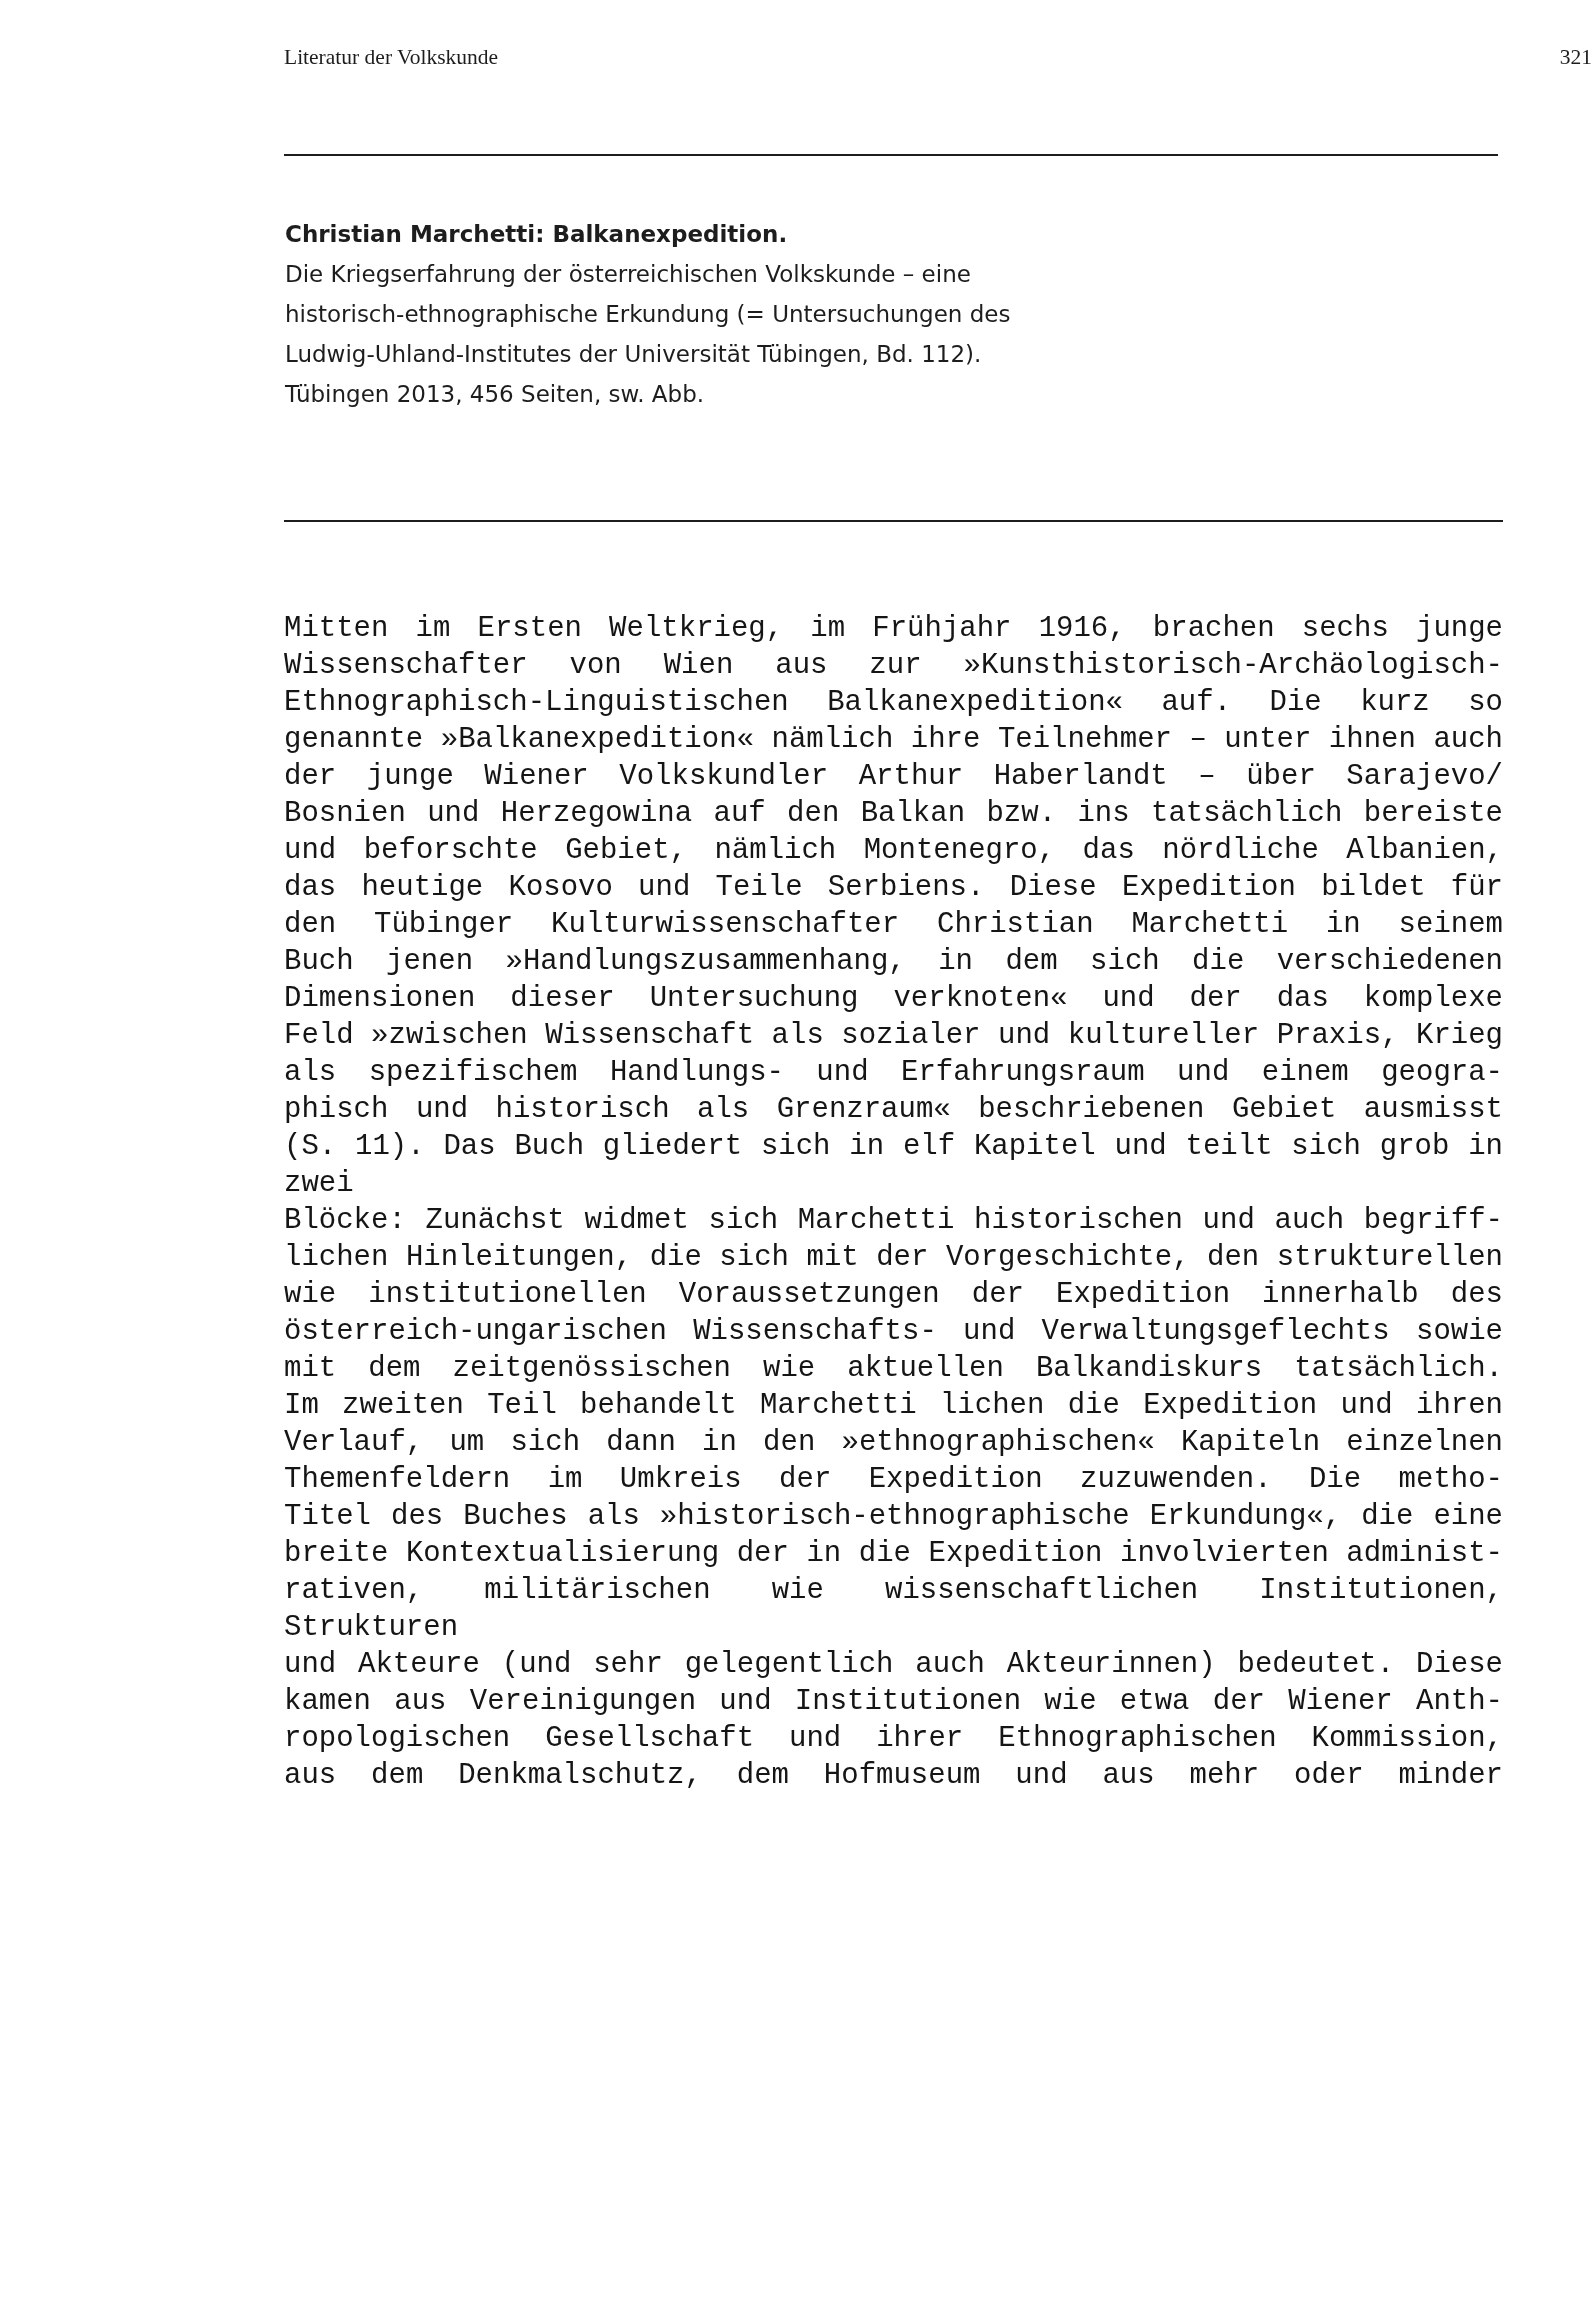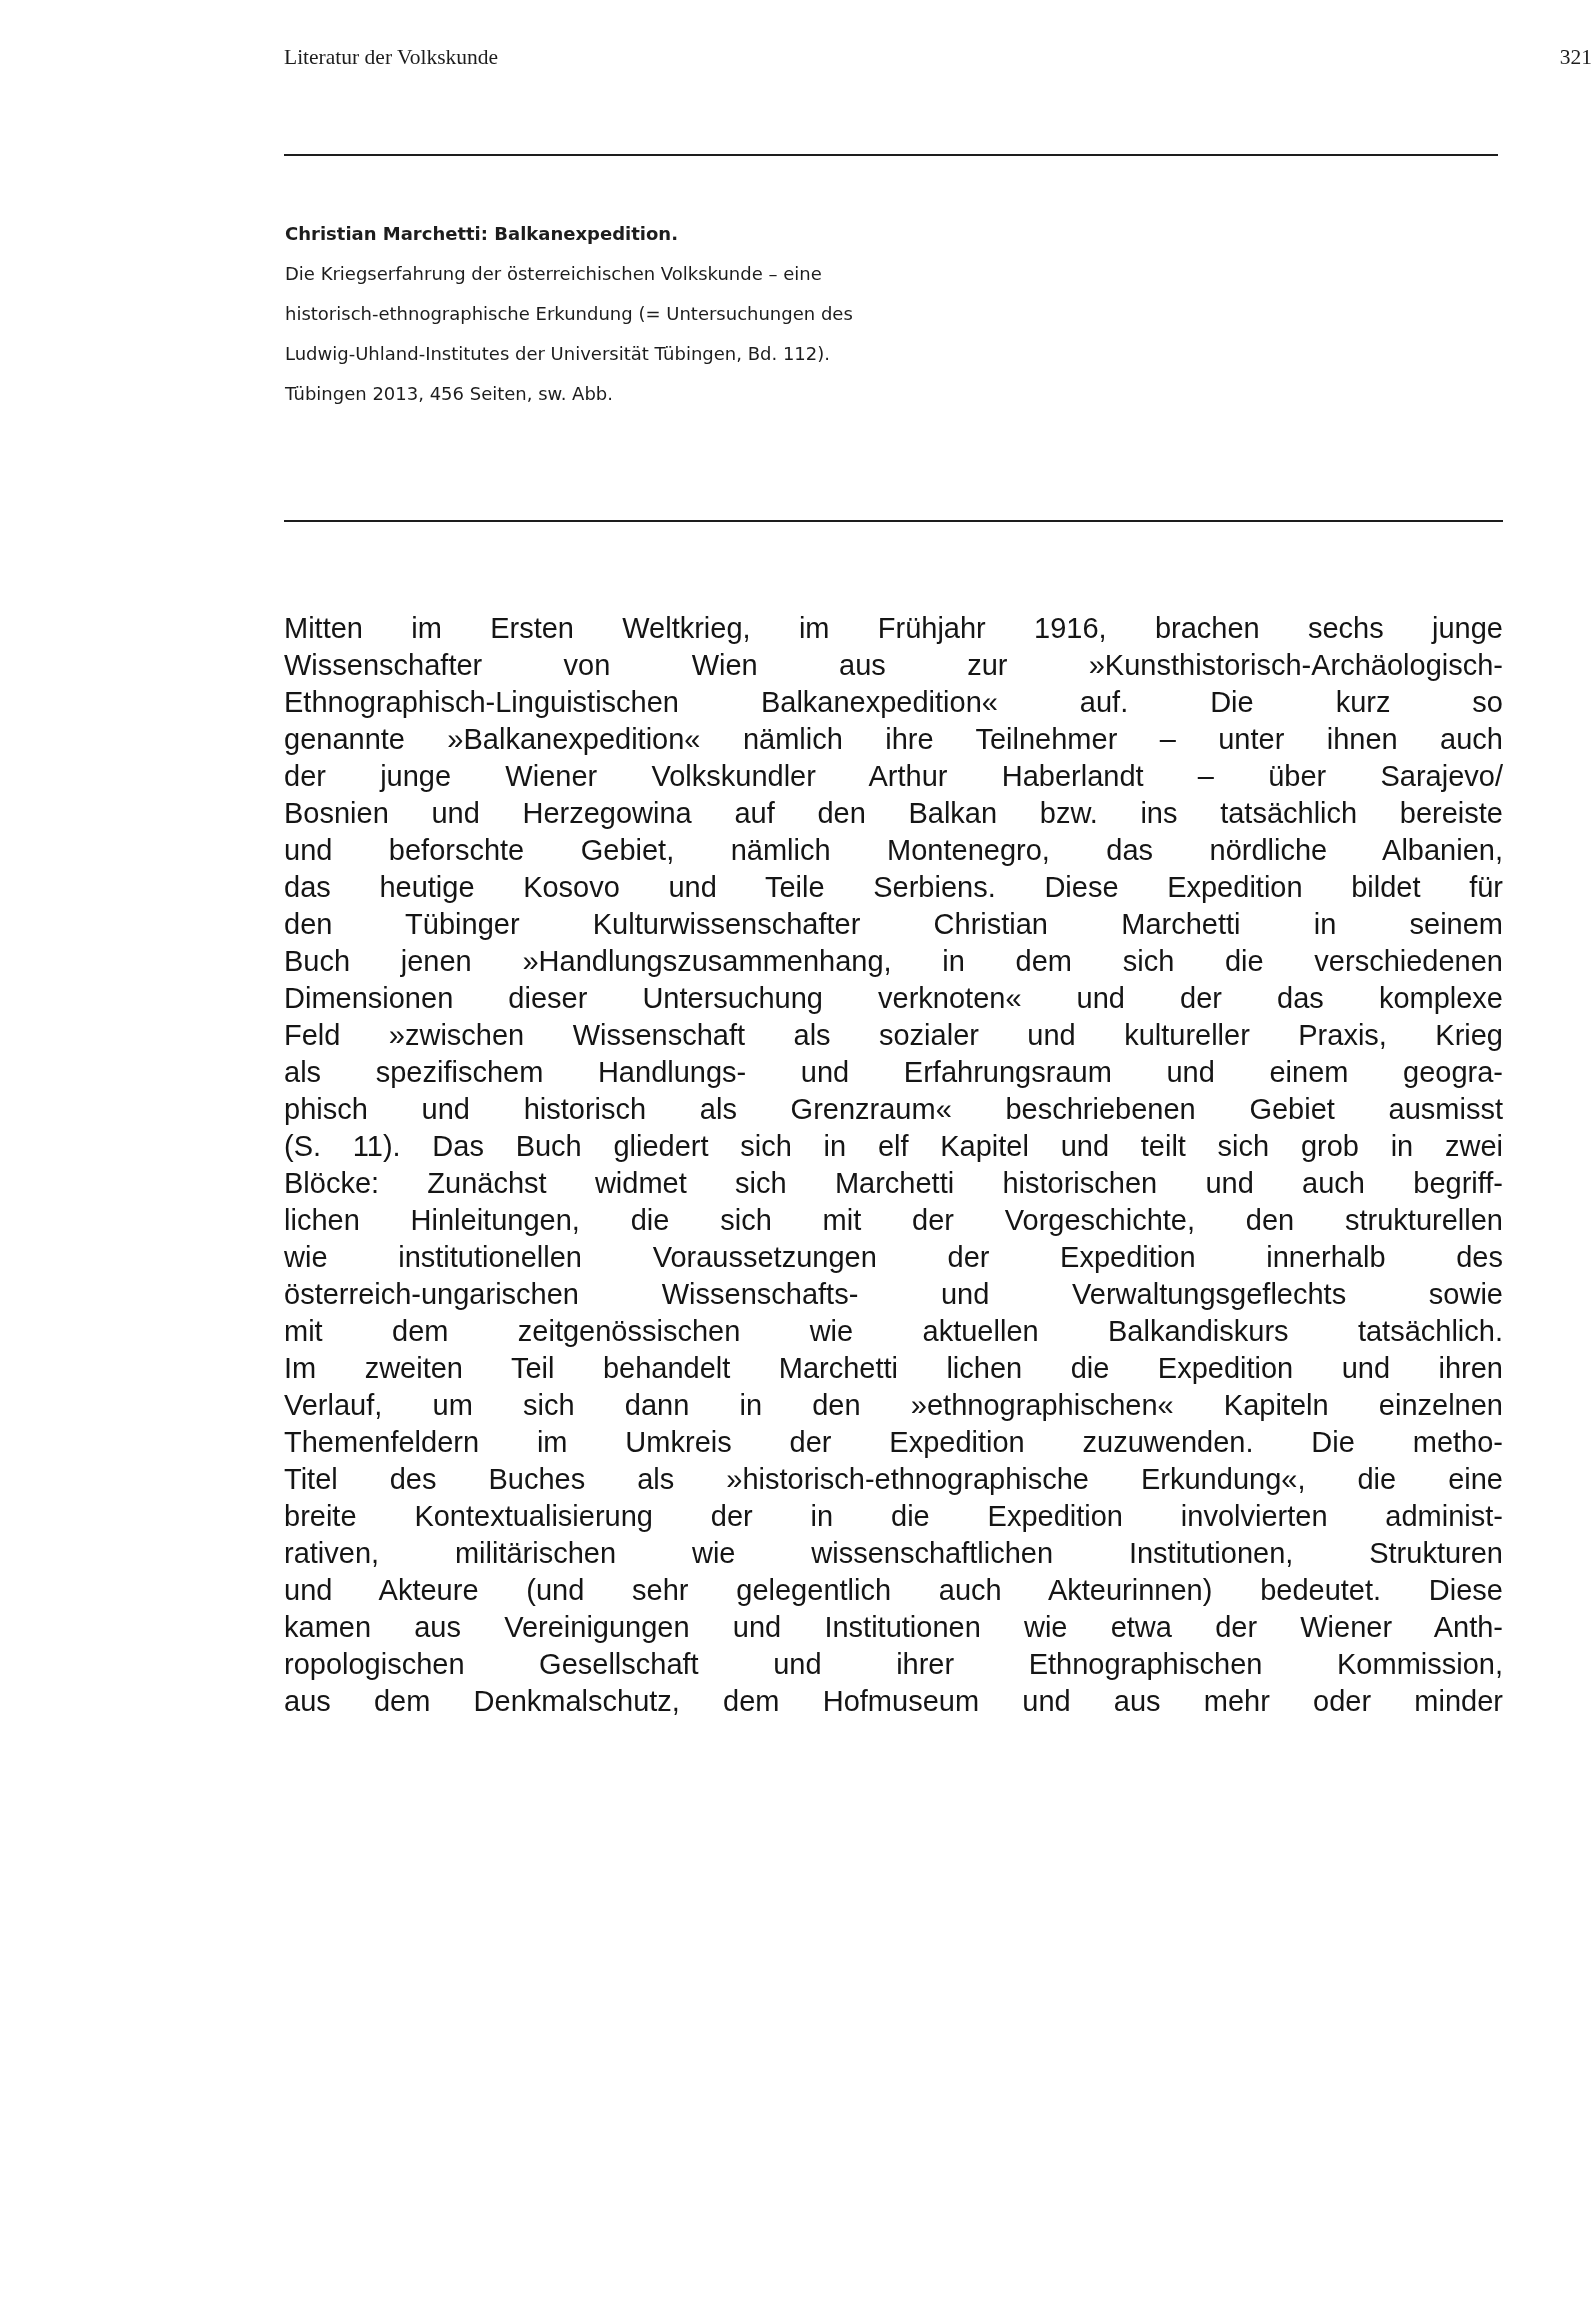--- a/index.html
+++ b/index.html
@@ -34,31 +34,31 @@
     background: var(--text, #1d1d1d);
   }
   .rule1 { top: 154px; width: 1214px; }
   .rule2 { top: 520px; width: 1219px; }
   .heading {
     position: absolute;
     left: 285px;
     top: 214px;
     width: 1220px;
     font-family: "DejaVu Sans", sans-serif;
-    font-size: 18px;
+    font-size: 23px;
     line-height: 40px;
     color: var(--text, #1d1d1d);
   }
   .ht.bold { font-weight: bold; }
   .bodytext {
     position: absolute;
     left: 284px;
     top: 610px;
     width: 1219px;
-    font-family: Liberation Sans, sans-serif;
+    font-family: Liberation Mono, monospace;
     font-size: 29px;
     line-height: 37px;
     color: #151515;
   }
   .bl {
     text-align: justify;
     text-align-last: justify;
     white-space: normal;
   }
 </style>

